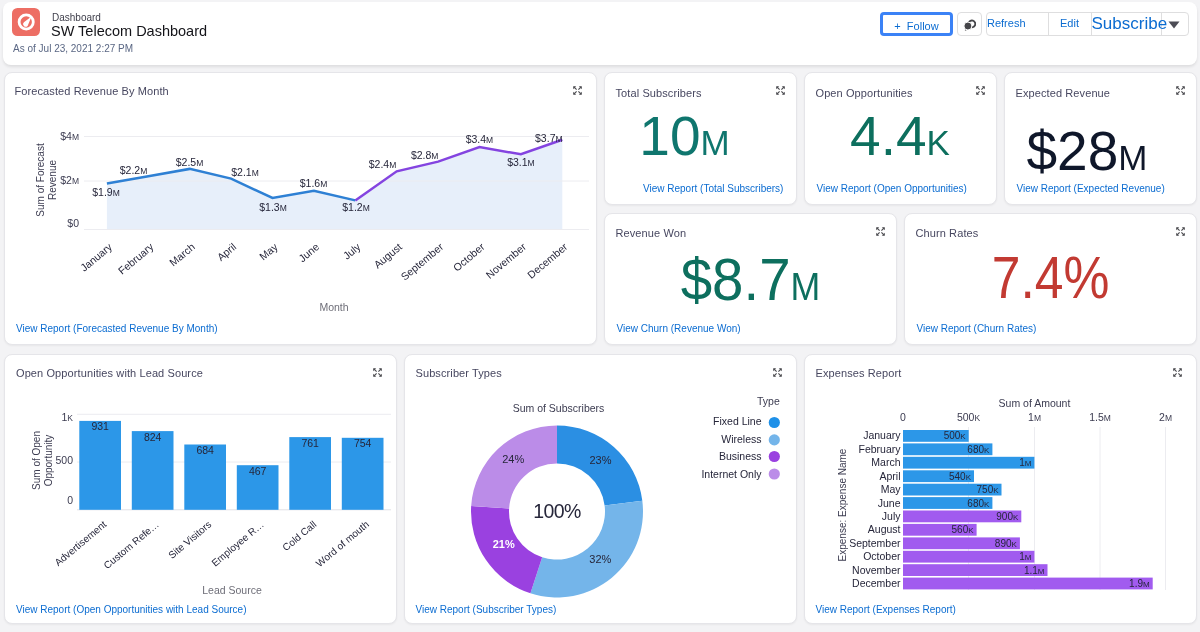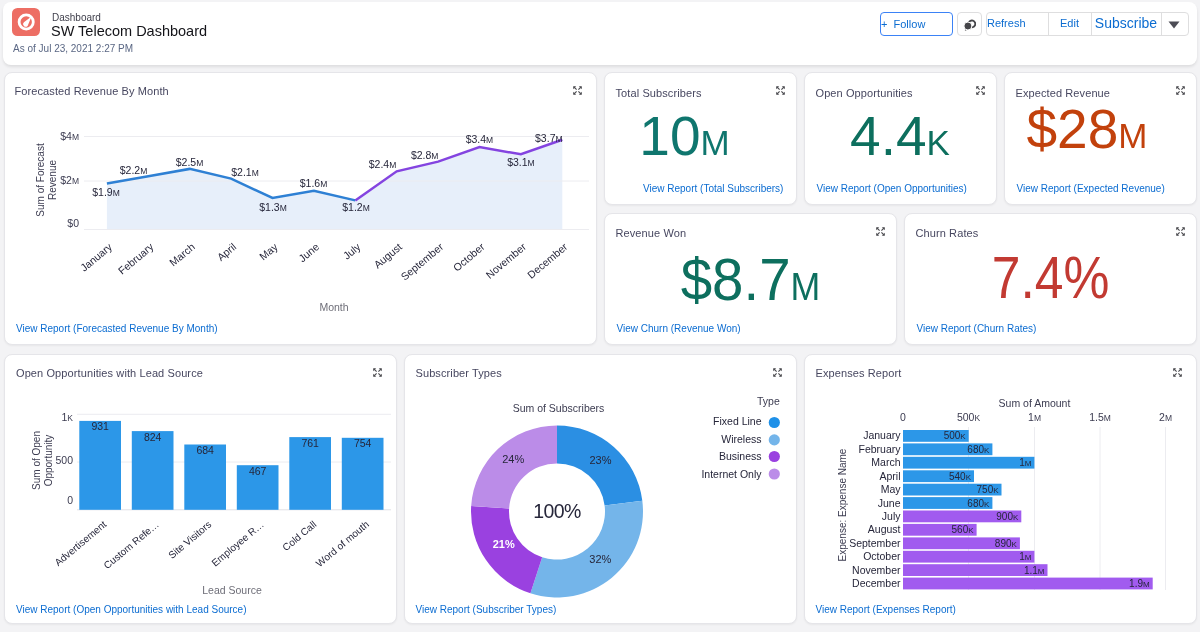--- a/index.html
+++ b/index.html
@@ -16,31 +16,31 @@
 <div style="position:absolute;left:3px;top:2px;width:1194px;height:63px;background:#fff;border-radius:8px;box-shadow:0 2px 3px rgba(0,0,0,.09)"></div>
 <svg style="left:12px;top:8px" width="28" height="28" viewBox="0 0 28 28">
 <rect width="28" height="28" rx="5.5" fill="#ed6e64"></rect>
 <circle cx="14.2" cy="14" r="7.1" fill="none" stroke="#fff" stroke-width="2.8"></circle>
 <path d="M19.5,8.5 L15.6,17.9 A2.6,2.6 0 1 1 11.9,14.2 Z" fill="#fff"></path>
 </svg>
 <div style="position:absolute;left:52px;top:11.5px;font-size:10px;color:#41414d">Dashboard</div>
 <div style="position:absolute;left:51px;top:22.5px;font-size:14.5px;font-weight:normal;color:#141419">SW Telecom Dashboard</div>
 <div style="position:absolute;left:13px;top:43px;font-size:10px;color:#5a6784">As of Jul 23, 2021 2:27 PM</div>
 
-<div style="position:absolute;left:880px;top:11.5px;width:73px;height:24px;border:1px solid #3b82f6;border-radius:4px;background:#fff;color:#0b6cd1;font-size:11px;line-height:22px">+&nbsp; Follow</div>
+<div style="position:absolute;left:880px;top:11.5px;width:73px;height:24px;border:3px solid #3b82f6;border-radius:4px;background:#fff;color:#0b6cd1;font-size:11px;text-align:center;line-height:22px">+&nbsp; Follow</div>
 <div style="position:absolute;left:956.5px;top:11.5px;width:25.5px;height:24px;border:1px solid #dededf;border-radius:4px;background:#fff"></div>
 <svg style="left:962.5px;top:19px" width="13" height="13" viewBox="0 0 13 13">
 <path d="M6.30,7.09 A3.4,3.4 0 1 1 9.78,8.18" fill="none" stroke="#454549" stroke-width="1.9" stroke-linecap="round"></path>
 <path d="M1.9,11.8 L2.4,8.6 L5.4,10.5 Z" fill="#454549"></path>
 <circle cx="4.9" cy="7.0" r="4.0" fill="#454549" stroke="#fff" stroke-width="1.0"></circle>
 </svg>
 <div style="position:absolute;left:985.5px;top:11.5px;width:203.5px;height:24px;border:1px solid #dededf;border-radius:4px;background:#fff"></div>
 <div style="position:absolute;left:987px;top:11.5px;width:60px;height:24px;color:#0b6cd1;font-size:11px;text-align:left;line-height:23px">Refresh</div>
 <div style="position:absolute;left:1047.5px;top:11.5px;width:44px;height:24px;border-left:1px solid #dededf;border-right:1px solid #dededf;color:#0b6cd1;font-size:11px;text-align:center;line-height:23px">Edit</div>
-<div style="position:absolute;left:1091.5px;top:11.5px;width:70px;height:24px;border-right:1px solid #dededf;color:#0b6cd1;font-size:14px;text-align:center;line-height:23px">Subscribe</div>
+<div style="position:absolute;left:1091.5px;top:11.5px;width:70px;height:24px;border-right:1px solid #dededf;color:#0b6cd1;font-size:17px;text-align:center;line-height:23px">Subscribe</div>
 <svg style="left:1168px;top:21px" width="12" height="8" viewBox="0 0 12 8">
     <path d="M0.5,0.5 h11 l-5.5,7 Z" fill="#4c4c55"></path>
   </svg>
 
 <div class="card" style="left:4px;top:72px;width:593px;height:273px"></div>
 <div class="wtitle" style="left:14.5px;top:85px">Forecasted Revenue By Month</div>
 <svg class="exp" style="left:573px;top:86px" width="9" height="9" viewBox="0 0 9 9">
 <g stroke="#4c4c51" stroke-width="1.1">
 <line x1="1" y1="1" x2="3.6" y2="3.6"></line>
       <line x1="8" y1="1" x2="5.4" y2="3.6"></line>
@@ -138,21 +138,21 @@
 <line x1="1" y1="8" x2="3.6" y2="5.4"></line>
       <line x1="8" y1="8" x2="5.4" y2="5.4"></line>
 </g>
 <g fill="#4c4c51">
 <path d="M0.2,0.2 h3 l-3,3 Z"></path>
       <path d="M8.8,0.2 v3 l-3,-3 Z"></path>
 <path d="M0.2,8.8 v-3 l3,3 Z"></path>
       <path d="M8.8,8.8 h-3 l3,-3 Z"></path>
 </g>
 </svg>
-<div class="num" style="left:1003.5px;top:102px;width:167px;font-size:55px;color:#c2410c;line-height:1;transform:scaleX(1.0);transform-origin:center top">$28<span style="font-size:35px">M</span></div>
+<div class="num" style="left:1003.5px;top:124px;width:167px;font-size:55px;color:#0f172a;line-height:1;transform:scaleX(1.0);transform-origin:center top">$28<span style="font-size:35px">M</span></div>
 <div class="vlink" style="left:1016.5px;top:182.5px">View Report (Expected Revenue)</div>
 <div class="card" style="left:603.5px;top:212.5px;width:293px;height:132px"></div>
 <div class="wtitle" style="left:615.5px;top:227.0px">Revenue Won</div>
 <svg class="exp" style="left:875.5px;top:226.5px" width="9" height="9" viewBox="0 0 9 9">
 <g stroke="#4c4c51" stroke-width="1.1">
 <line x1="1" y1="1" x2="3.6" y2="3.6"></line>
       <line x1="8" y1="1" x2="5.4" y2="3.6"></line>
 <line x1="1" y1="8" x2="3.6" y2="5.4"></line>
       <line x1="8" y1="8" x2="5.4" y2="5.4"></line>
 </g>

